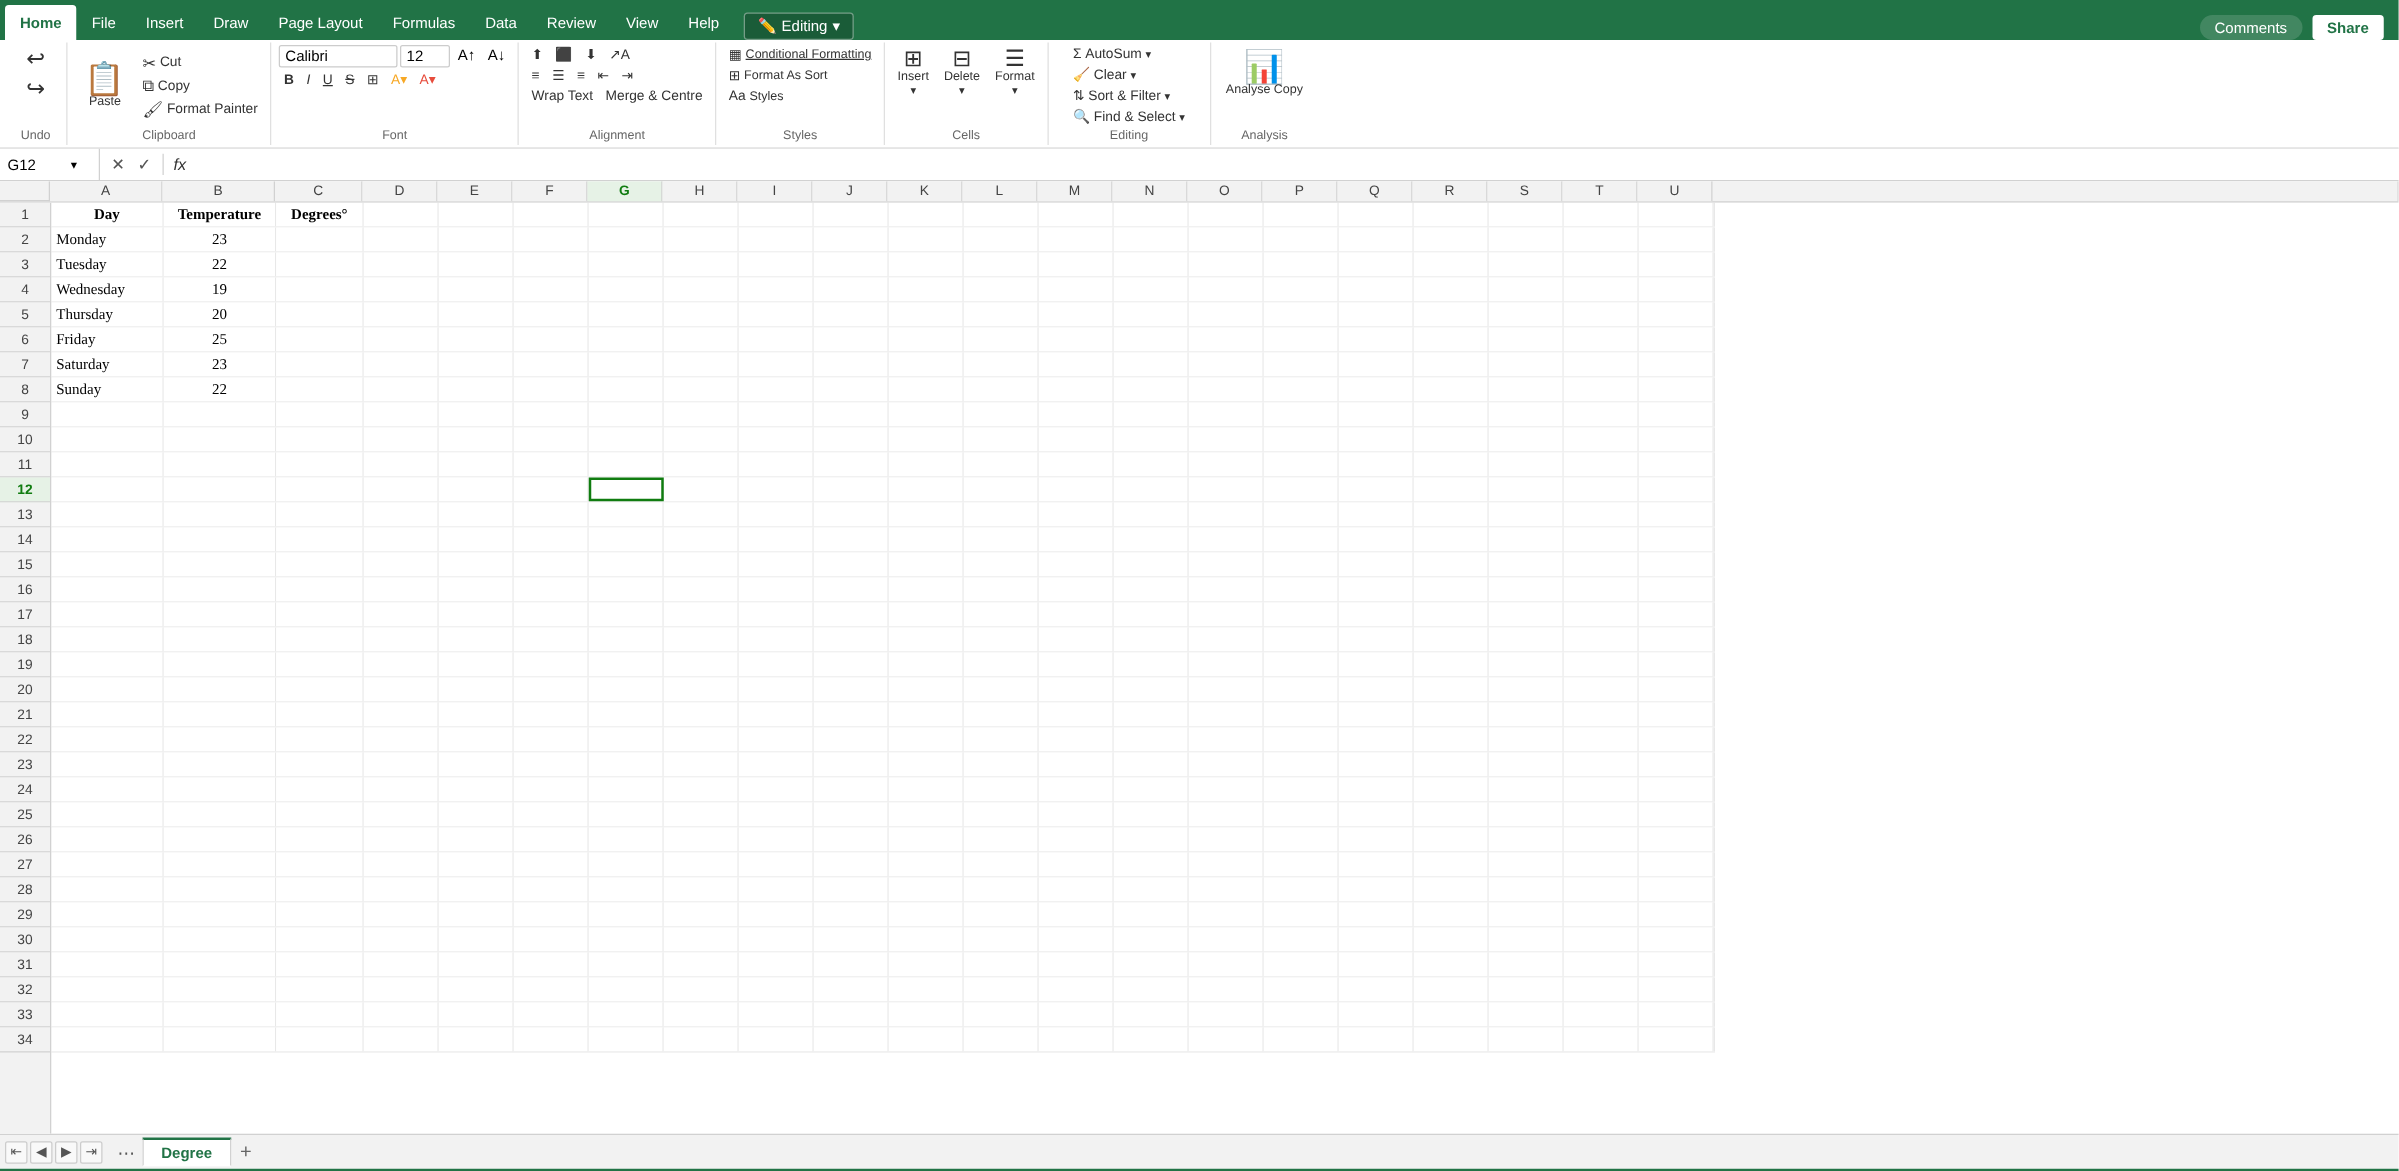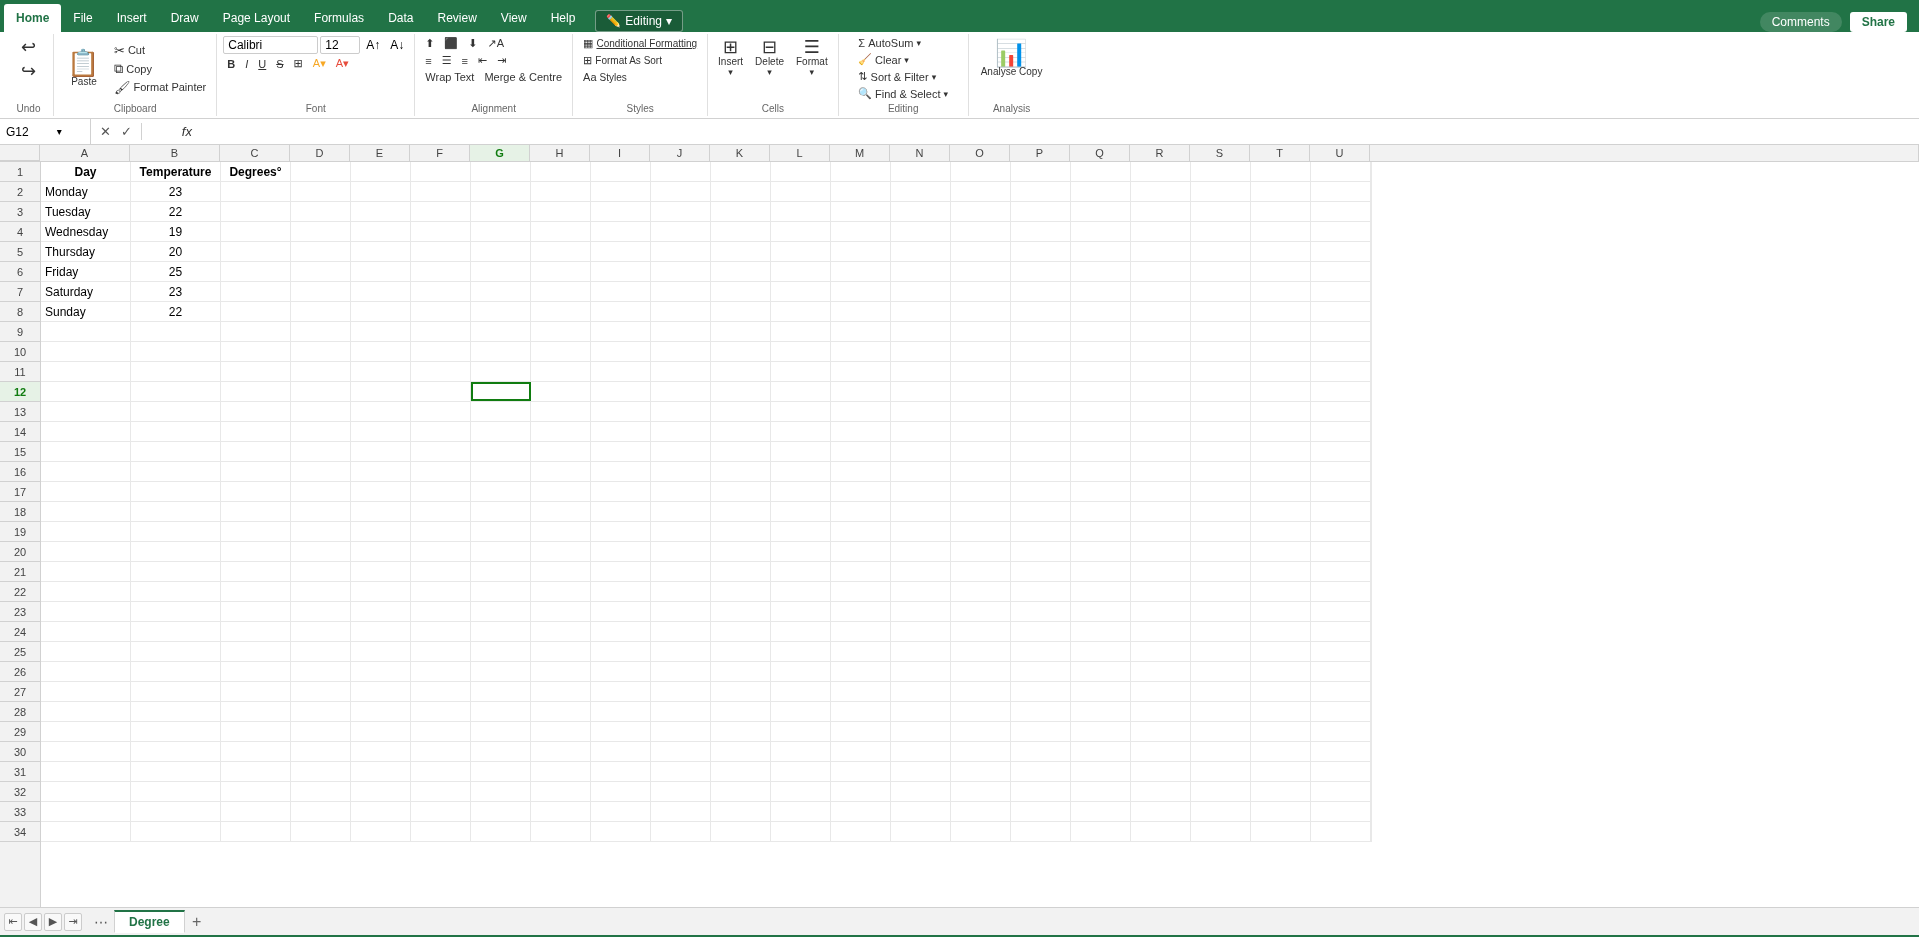--- a/index.html
+++ b/index.html
@@ -108,21 +108,21 @@
 
     
     .formula-bar {
       display: flex;
       align-items: center;
       border-bottom: 1px solid #d1d1d1;
       height: 26px;
       background: #fff;
     }
     .cell-name-box {
-      width: 91px;
+      width: 80px;
       border-right: 1px solid #d1d1d1;
       padding: 0 6px;
       font-size: 12px;
       display: flex;
       align-items: center;
       height: 100%;
       gap: 24px;
     }
     .formula-bar-icons {
       display: flex;
@@ -135,21 +135,20 @@
       font-size: 13px;
       cursor: pointer;
       color: #555;
       padding: 1px 3px;
     }
     .formula-fx {
       font-style: italic;
       font-size: 13px;
       color: #333;
       padding: 0 8px;
-      margin-left: 32px;
     }
     .formula-input {
       flex: 1;
       border: none;
       outline: none;
       font-size: 12px;
       padding: 0 4px;
     }
 
     
@@ -214,20 +213,21 @@
     }
     .row-header.active-row { background: #e6f2e6; color: #107c10; font-weight: bold; }
 
     .grid-rows {
       display: flex;
       flex-direction: column;
     }
     .grid-row {
       display: flex;
       border-bottom: 1px solid #e8e8e8;
+      font-family: Liberation Serif, serif;
     }
     .cell {
       border-right: 1px solid #e8e8e8;
       font-size: 12px;
       padding: 0 4px;
       display: flex;
       align-items: center;
       overflow: hidden;
       white-space: nowrap;
       cursor: cell;
@@ -339,21 +339,21 @@
     
     .status-bar {
       height: 22px;
       background: #217346;
       display: flex;
       align-items: center;
       padding: 0 10px;
       color: white;
       font-size: 11px;
     }
-    .font-row { display: flex; align-items: center; gap: 2px; }
+    .font-row { display: flex; gap: 2px; }
     .font-name-input {
       width: 95px;
       font-size: 12px;
       border: 1px solid #ccc;
       padding: 1px 4px;
       border-radius: 2px;
     }
     .font-size-input {
       width: 40px;
       font-size: 12px;

